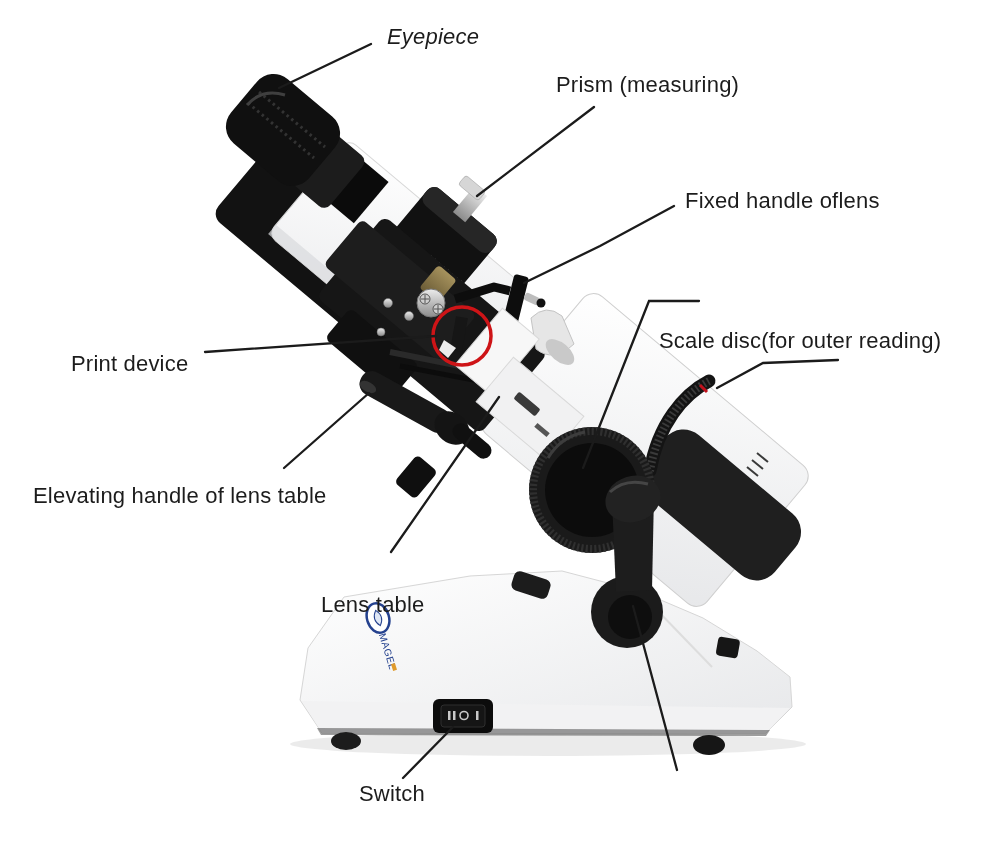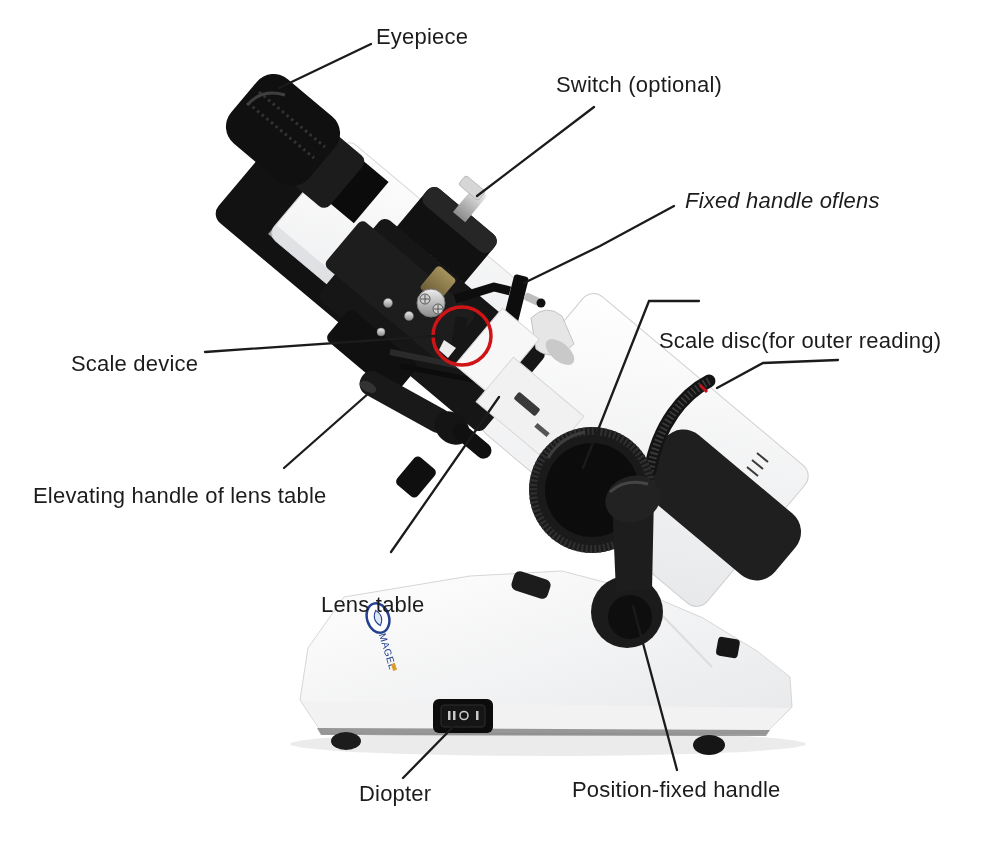--- a/index.html
+++ b/index.html
@@ -165,23 +165,22 @@
     <path d="M 699,301 L 649,301 L 583,468"></path>
     <path d="M 838,360 L 763,363 L 717,388"></path>
     <path d="M 205,352 L 436,336"></path>
     <path d="M 284,468 L 369,393"></path>
     <path d="M 391,552 L 499,397"></path>
     <path d="M 403,778 L 453,727"></path>
     <path d="M 677,770 L 633,606"></path>
   </g>
 </svg>
 
-<div class="lbl" style="left:376px;top:24px;">Eyepiece</div>
-<div class="lbl" style="left:556px;top:72px;">Switch (optional)</div>
-<div class="lbl" style="left:685px;top:188px;font-style:italic;">Fixed handle oflens</div>
+<div class="lbl" style="left:387px;top:24px;font-style:italic;">Eyepiece</div>
+<div class="lbl" style="left:556px;top:72px;">Prism (measuring)</div>
+<div class="lbl" style="left:685px;top:188px;">Fixed handle oflens</div>
 <div class="lbl" style="left:659px;top:328px;text-align:right;">Scale disc(for outer reading)</div>
-<div class="lbl" style="left:71px;top:351px;">Scale device</div>
+<div class="lbl" style="left:71px;top:351px;">Print device</div>
 <div class="lbl" style="left:33px;top:483px;">Elevating handle of lens table</div>
 <div class="lbl" style="left:321px;top:556px;margin-top:36px;">Lens table</div>
-<div class="lbl" style="left:359px;top:781px;">Diopter</div>
-<div class="lbl" style="left:572px;top:777px;">Position-fixed handle</div>
+<div class="lbl" style="left:359px;top:781px;">Switch</div>
 
 </div>
 
 </body></html>

